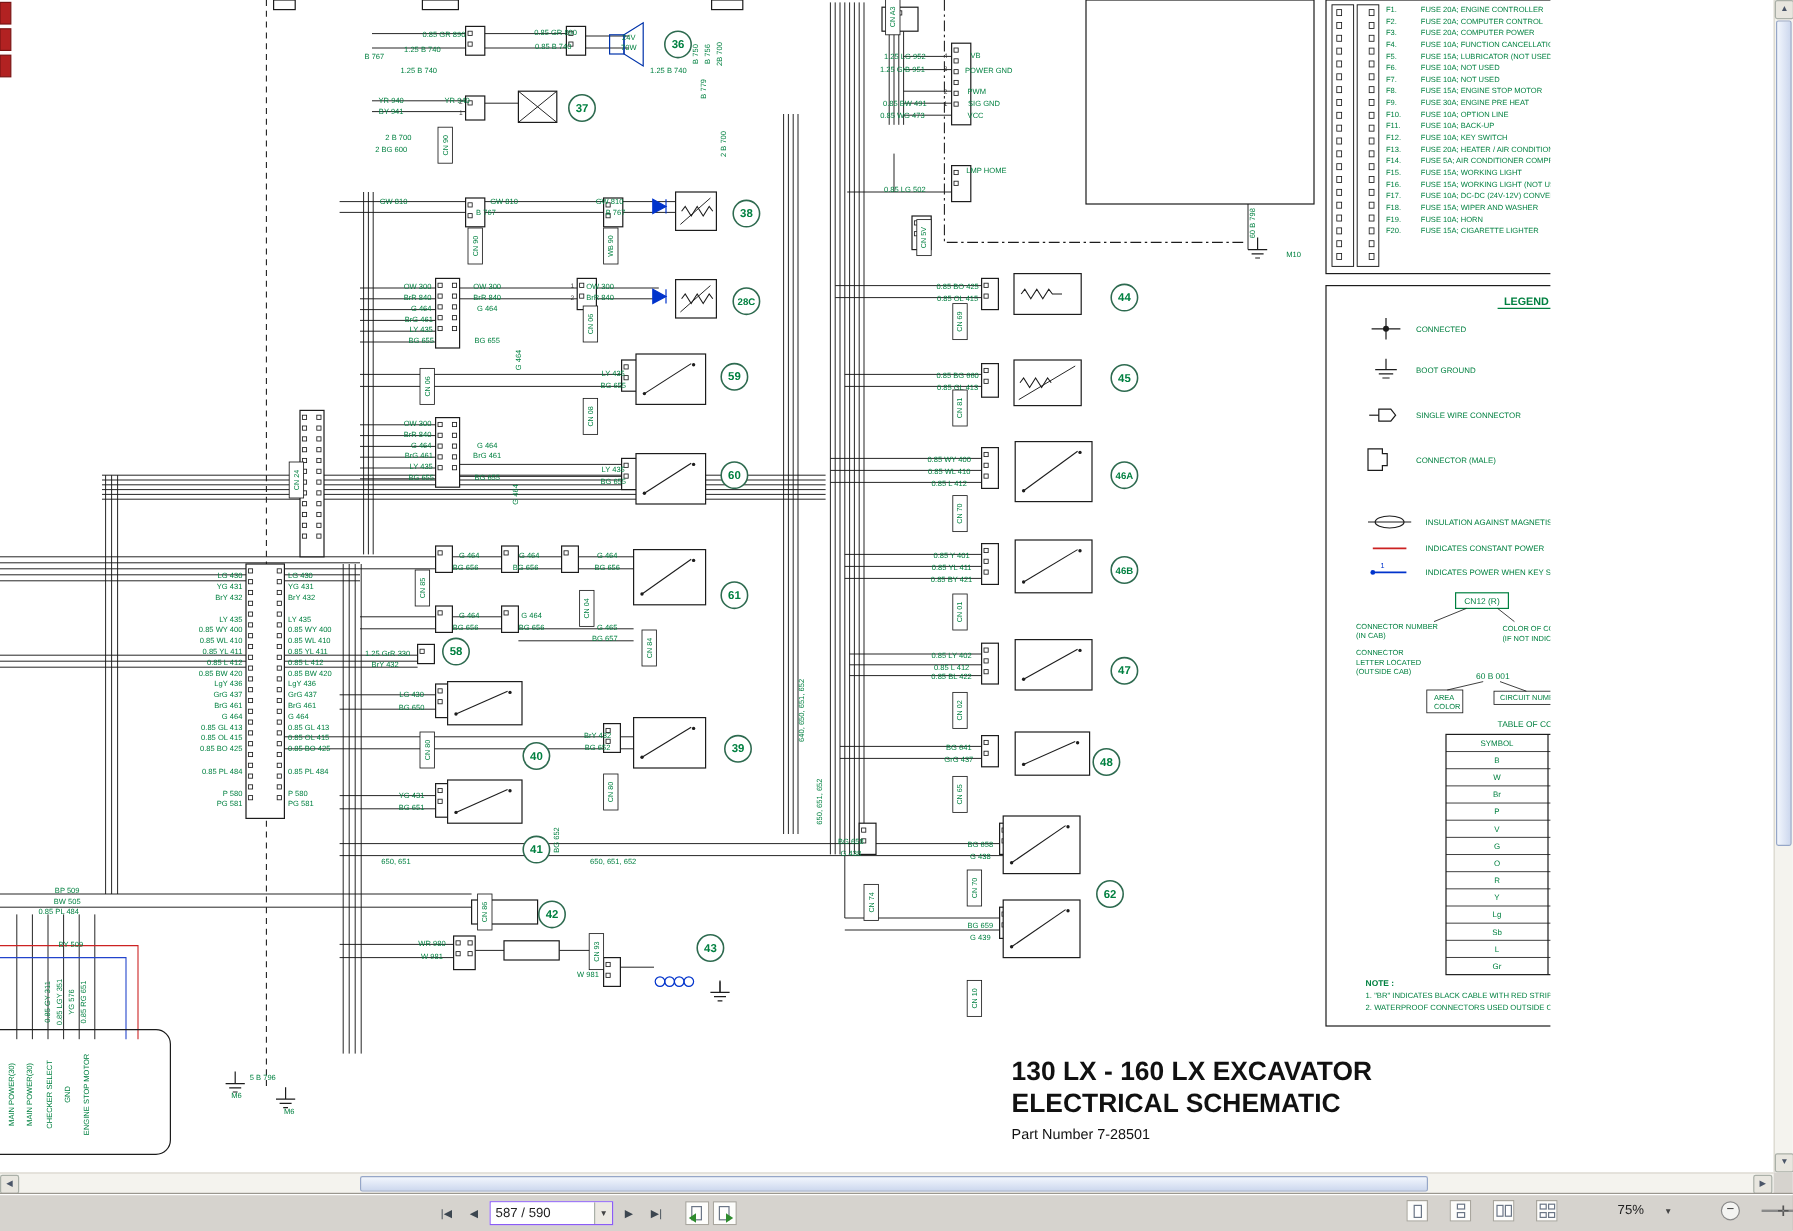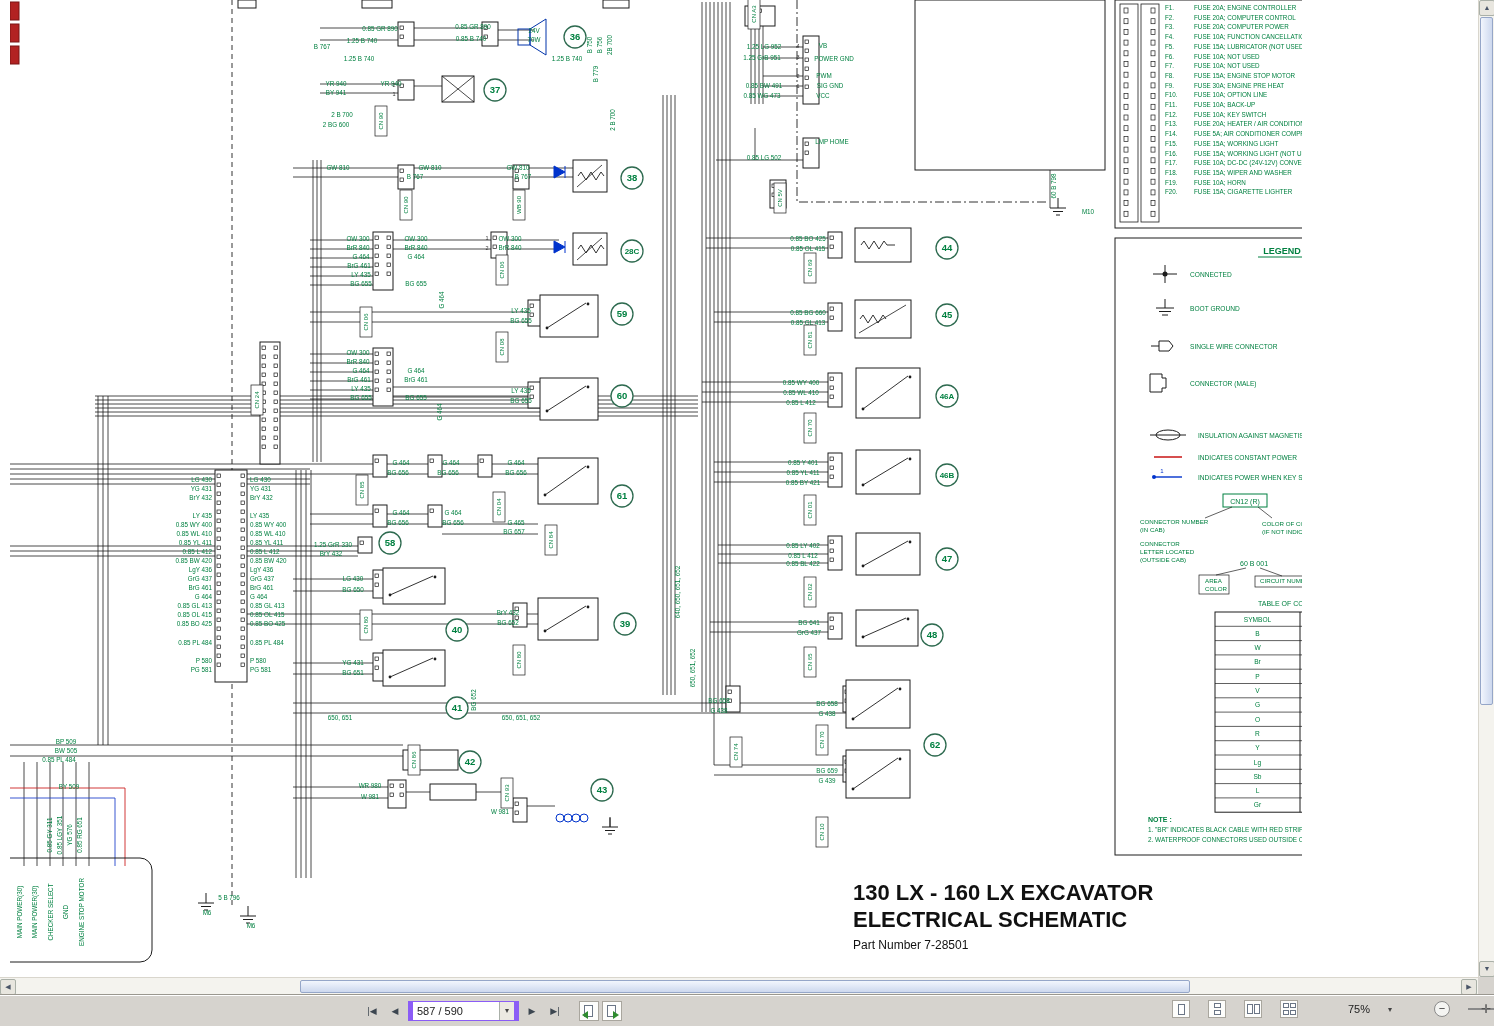--- a/index.html
+++ b/index.html
@@ -1,32 +1,32 @@
 <!DOCTYPE html>
 <html><head>
 <meta charset="utf-8">
 <style>
 *{margin:0;padding:0;box-sizing:border-box}
 html,body{width:1494px;height:1026px;overflow:hidden;background:#fff;font-family:"Liberation Sans",sans-serif}
-.doc{position:absolute;left:10px;top:0;width:1292px;height:977px;background:#fff;overflow:hidden}
+.doc{position:absolute;left:0;top:0;width:1292px;height:977px;background:#fff;overflow:hidden}
 svg{display:block}
 svg text{font-family:"Liberation Sans",sans-serif}
 
 .vscroll{position:absolute;left:1478px;top:0;width:16px;height:977px;background:#f4f3ee;border-left:1px solid #d9d6cd}
 .hscroll{position:absolute;left:0;top:977px;width:1478px;height:18px;background:#f4f3ee;border-top:1px solid #d9d6cd}
 .corner{position:absolute;left:1478px;top:977px;width:16px;height:18px;background:#d6d3ce}
 .sb-btn{position:absolute;width:16px;height:16px;background:#e8e6df;border:1px solid #aab0a8;color:#4a5568;font-size:7px;line-height:14px;text-align:center;border-radius:2px}
 .sb-thumb{position:absolute;background:linear-gradient(90deg,#f2f6fd,#cdd8ee);border:1px solid #95a6c8;border-radius:2px}
 .hscroll .sb-thumb{background:linear-gradient(180deg,#f2f6fd,#cdd8ee)}
 
 .toolbar{position:absolute;left:0;top:995px;width:1494px;height:31px;background:#d6d3ce;border-top:1px solid #fff;box-shadow:0 -1px 0 #9a978f}
 .tb-nav{position:absolute;left:362px;top:4px;display:flex;align-items:center;gap:3px}
 .tb-right{position:absolute;left:1172px;top:4px;display:flex;align-items:center;gap:18px}
 .tbtn{min-width:20px;height:22px;background:transparent;border:1px solid transparent;color:#3c4650;font-size:9px;line-height:20px;text-align:center;cursor:pointer;padding:0 2px}
-.page-box{display:flex;align-items:center;border:5px solid #8b5cf6;background:#fff;height:20px}
+.page-box{display:flex;align-items:flex-end;border:1px solid #8b5cf6;background:#fff;height:20px}
 .page-box input{border:0;outline:0;width:86px;height:18px;font-size:11px;padding:0 4px;font-family:"Liberation Sans",sans-serif;color:#222}
 .page-drop{width:15px;height:18px;background:#ece9e2;border-left:1px solid #aab0a8;font-size:8px;line-height:18px;text-align:center;color:#444}
 .viewico{width:18px;height:18px;border:1px solid #a9a69e;background:#fdfdfb;position:relative;cursor:pointer}
 .viewico i{position:absolute;background:#8b98aa}
 .lay1 i{left:5px;top:3px;width:7px;height:11px;background:#fff;border:1px solid #6b7686}
 .lay2 i.a{left:5px;top:2px;width:7px;height:5px;background:#fff;border:1px solid #6b7686}
 .lay2 i.b{left:5px;top:9px;width:7px;height:5px;background:#fff;border:1px solid #6b7686}
 .lay3 i.a{left:2px;top:3px;width:6px;height:10px;background:#fff;border:1px solid #6b7686}
 .lay3 i.b{left:9px;top:3px;width:6px;height:10px;background:#fff;border:1px solid #6b7686}
 .lay4 i.a{left:2px;top:2px;width:6px;height:5px;background:#fff;border:1px solid #6b7686}

